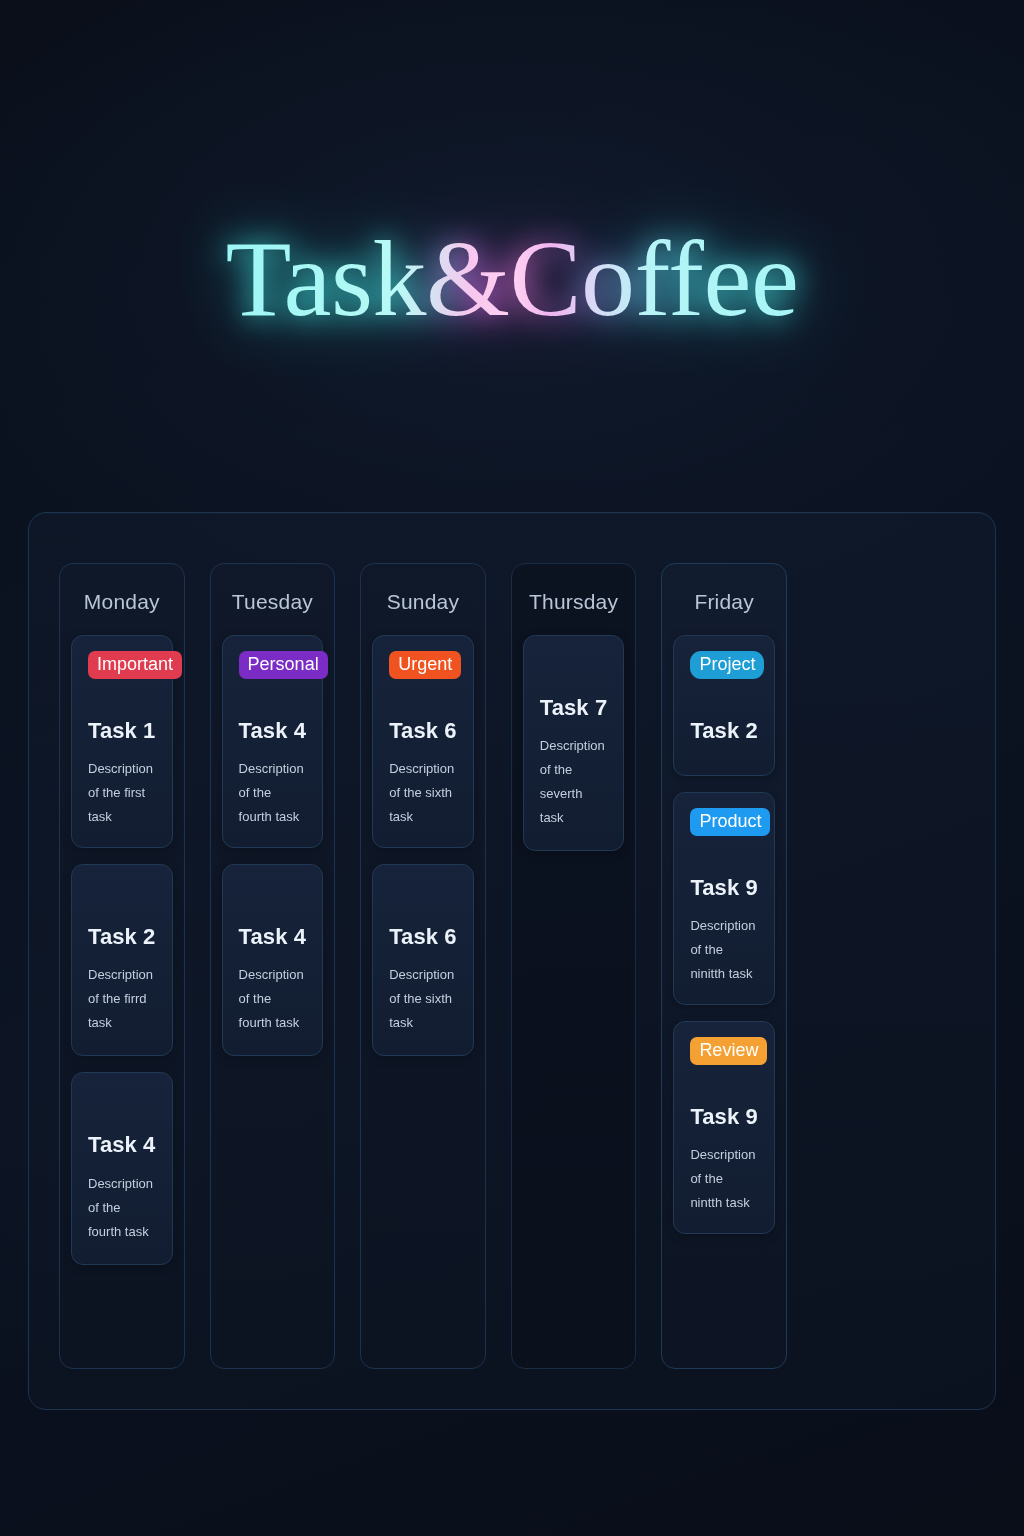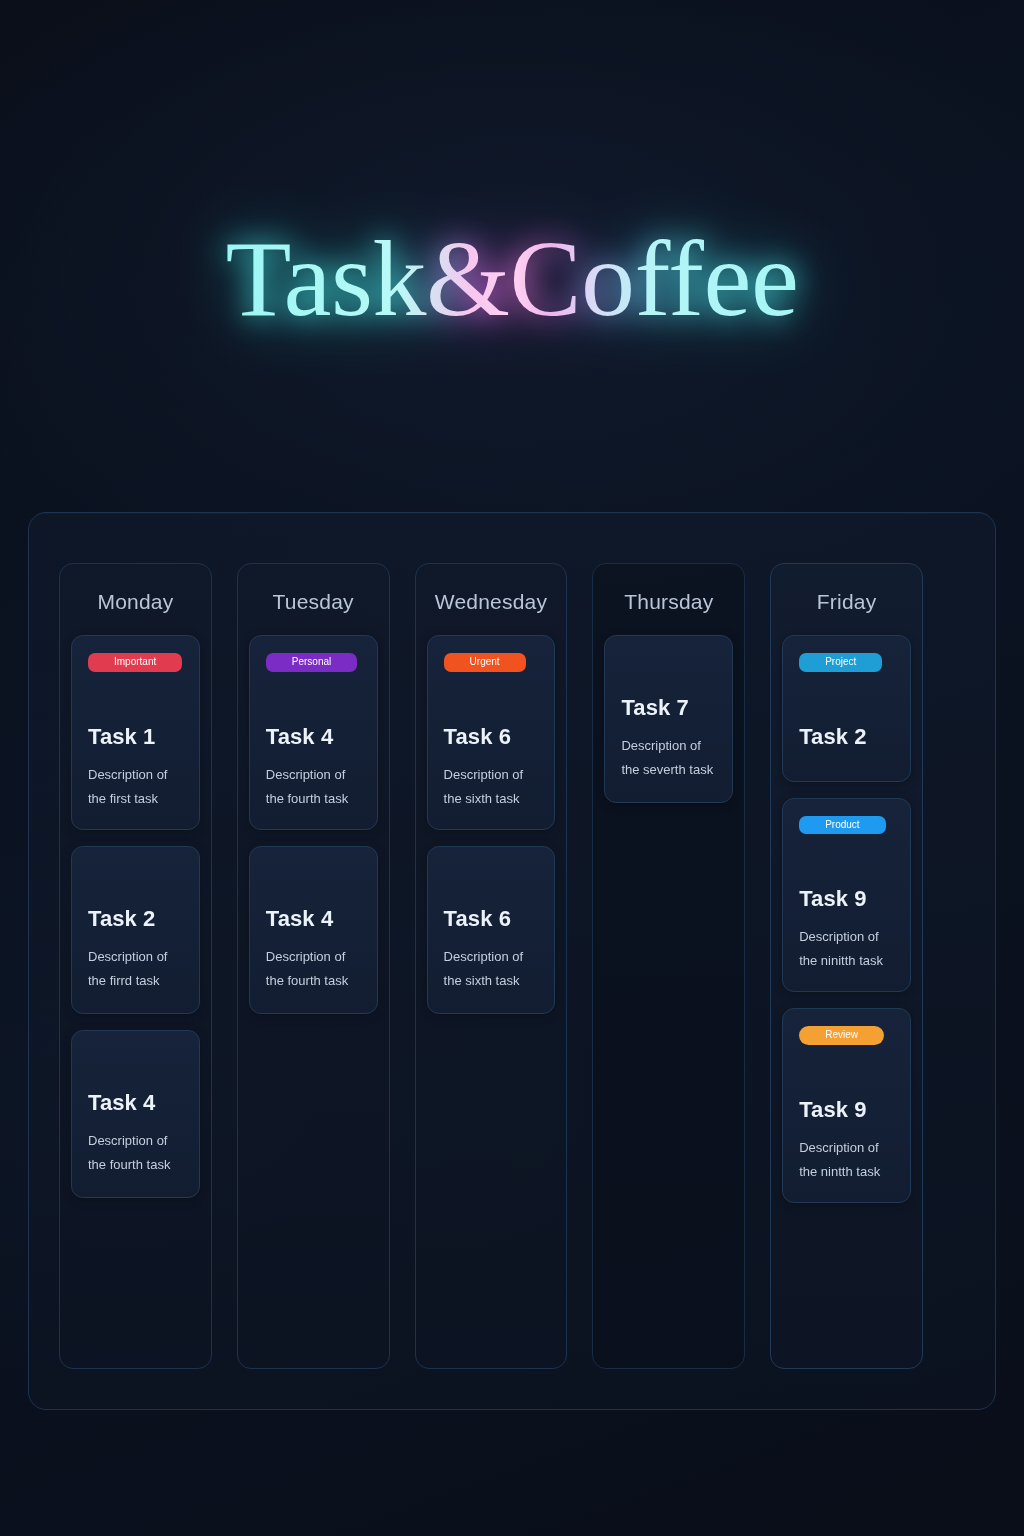--- a/index.html
+++ b/index.html
@@ -77,21 +77,21 @@
     width:968px; height:898px;
     background:linear-gradient(180deg, rgba(17,27,45,.55) 0%, rgba(13,21,36,.5) 100%);
     border:1px solid #1d3css;
     border:1px solid #1c3450;
     border-radius:18px;
     box-shadow:inset 0 1px 0 rgba(90,150,210,.05);
   }
   .columns{
     position:absolute;
     left:30px; top:50px;
-    width:864px; height:806px;
+    width:728px; height:806px;
     display:flex;
     gap:25px;
   }
   .column{
     flex:1 1 0;
     min-width:0;
     background:linear-gradient(180deg, rgba(16,25,42,.72) 0%, rgba(12,19,33,.72) 100%);
     border:1px solid #1b3350;
     border-radius:14px;
     padding:0 11px;
@@ -119,27 +119,26 @@
   .card{
     background:linear-gradient(180deg, #16233a 0%, #121d31 100%);
     border:1px solid #213954;
     border-radius:12px;
     padding:15px 16px 18px;
     box-shadow:0 2px 10px rgba(0,0,0,.28);
   }
   .card.plain{ padding:20px 16px 20px; }
   .badge{
     display:inline-block;
-    font-size:10px;
+    font-size:18px;
     font-weight:400;
     color:#ffffff;
-    padding:3px 26px 4px;
+    padding:3px 9px 4px;
     border-radius:7px;
     line-height:1.15;
-    margin-bottom:13px;
     white-space:nowrap;
   }
   .card-title{
     color:#ecf2f9;
     font-size:22px;
     font-weight:700;
     letter-spacing:.1px;
     margin-bottom:14px;
     line-height:1.1;
     margin-top:40px;
@@ -182,40 +181,40 @@
         <div class="col-title">Tuesday</div>
         <div class="cards">
           <div class="card"><span class="badge" style="background: rgb(122, 44, 196);">Personal</span><div class="card-title">Task 4</div><div class="card-desc">Description of the fourth task</div></div>
           <div class="card plain">
             <div class="card-title">Task 4</div>
             <div class="card-desc">Description of the fourth task</div>
           </div>
         </div>
       </div>
       <div class="column">
-        <div class="col-title">Wednesday</div>
+        <div class="col-title">Sunday</div>
         <div class="cards">
           <div class="card"><span class="badge" style="background: rgb(240, 83, 31);">Urgent</span><div class="card-title">Task 6</div><div class="card-desc">Description of the sixth task</div></div>
           <div class="card plain">
             <div class="card-title">Task 6</div>
             <div class="card-desc">Description of the sixth task</div>
           </div>
         </div>
       </div>
       <div class="column dim">
         <div class="col-title">Thursday</div>
         <div class="cards">
           <div class="card plain">
             <div class="card-title">Task 7</div>
             <div class="card-desc">Description of the severth task</div>
           </div>
         </div>
       </div>
       <div class="column hi">
         <div class="col-title">Friday</div>
         <div class="cards">
-          <div class="card"><span class="badge" style="background: rgb(30, 158, 212);">Project</span><div class="card-title">Task 2</div></div>
+          <div class="card"><span class="badge" style="background: rgb(30, 158, 212); border-radius: 11px;">Project</span><div class="card-title">Task 2</div></div>
           <div class="card"><span class="badge" style="background: rgb(30, 155, 240);">Product</span><div class="card-title">Task 9</div><div class="card-desc">Description of the ninitth task</div></div>
-          <div class="card"><span class="badge" style="background: rgb(245, 160, 51); border-radius: 11px;">Review</span><div class="card-title">Task 9</div><div class="card-desc">Description of the nintth task</div></div>
+          <div class="card"><span class="badge" style="background: rgb(245, 160, 51);">Review</span><div class="card-title">Task 9</div><div class="card-desc">Description of the nintth task</div></div>
         </div>
       </div>
     </div>
 </div>
 
 </body></html>

